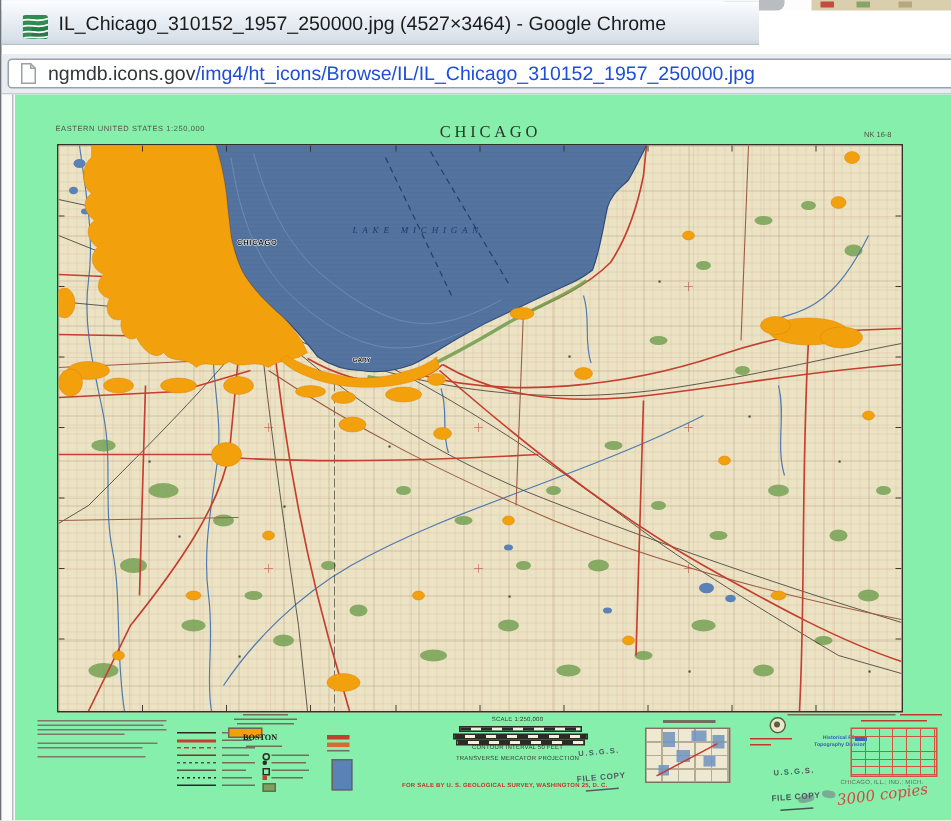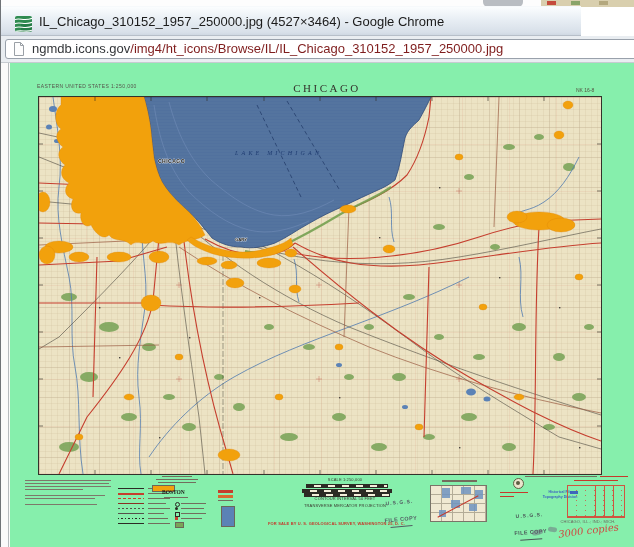--- a/index.html
+++ b/index.html
@@ -4,32 +4,32 @@
 <style>
   html,body{margin:0;padding:0;}
   body{width:634px;height:547px;overflow:hidden;font-family:"Liberation Sans",sans-serif;background:#fff;}
   .window{position:relative;width:634px;height:547px;overflow:hidden;border-left:1px solid #6f7377;box-sizing:border-box;}
   
   .backdrop{position:absolute;left:0;top:0;width:634px;height:7px;background:#fdfdfd;}
   .backdrop .blob{position:absolute;left:482px;top:0;width:40px;height:7px;background:#b9bdc2;border-radius:0 0 5px 5px;}
   .backdrop .tan{position:absolute;left:540px;top:0;width:94px;height:7px;background:#d9cfae;}
   .backdrop .tan i{position:absolute;top:1px;width:9px;height:4px;display:block;}
   
-  .titlebar{position:absolute;left:0;top:6px;width:580px;height:30px;
+  .titlebar{position:absolute;left:0;top:0;width:505px;height:30px;
     background:linear-gradient(#fbfdfe,#e8eef4 45%,#d8e0e9 90%,#cfd8e2);
     border-top:1px solid #f6f9fb;border-bottom:1px solid #b7bfc9;box-sizing:border-box;}
   .favicon{position:absolute;left:14px;top:9px;width:17px;height:16px;border-radius:2px;overflow:hidden;}
   .title-text{position:absolute;left:38px;top:0;height:29px;line-height:29px;font-size:13px;color:#1b1b1b;white-space:nowrap;}
   
   .toolbar{position:absolute;left:0;top:36px;width:634px;height:27px;background:#e9edf1;border-bottom:1px solid #c6cbd1;box-sizing:border-box;}
   .omnibox{position:absolute;left:4px;top:3px;width:636px;height:20px;background:#fff;border:1px solid #99a1ab;border-radius:3px;box-sizing:border-box;}
   .page-icon{position:absolute;left:7px;top:2px;width:12px;height:14px;}
   .url{position:absolute;left:26px;top:0;height:18px;line-height:18px;font-size:13px;white-space:nowrap;}
   .url .host{color:#333639;}
-  .url .path{color:#7f1d1d;}
+  .url .path{color:#1d4ed8;}
   
   .page{position:absolute;left:0;top:63px;width:634px;height:484px;background:#fafafa;}
   .page .edge{position:absolute;left:7px;top:0;width:1px;height:484px;background:#b6babd;}
   .sheet{position:absolute;left:9px;top:0;width:625px;height:484px;background:#86efac;overflow:hidden;}
   .slabel{position:absolute;color:#55503f;white-space:nowrap;}
   .series{left:27px;top:20px;font-size:5px;letter-spacing:.4px;color:#56524a;}
   .maptitle{left:272px;top:19px;width:90px;text-align:center;font-family:"Liberation Serif",serif;font-size:11px;letter-spacing:2.5px;color:#34322c;}
   .sheetno{left:566px;top:24px;font-size:5px;color:#55503f;}
   .mapframe{position:absolute;left:28px;top:33px;width:562px;height:377px;border:1px solid #33322b;box-sizing:content-box;background:#ece3c4;}
   

